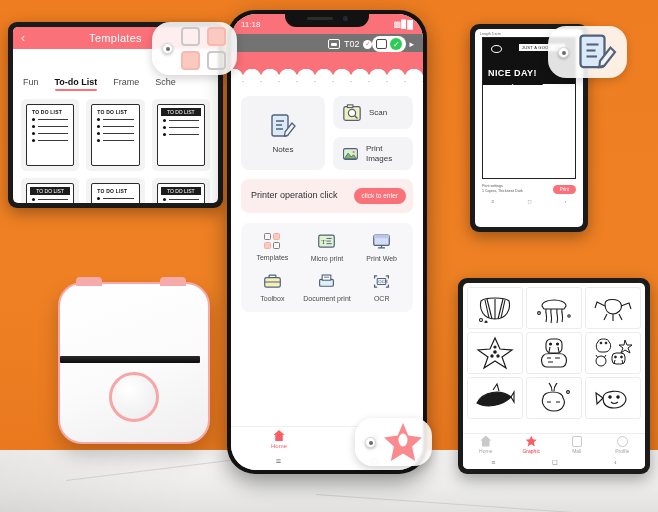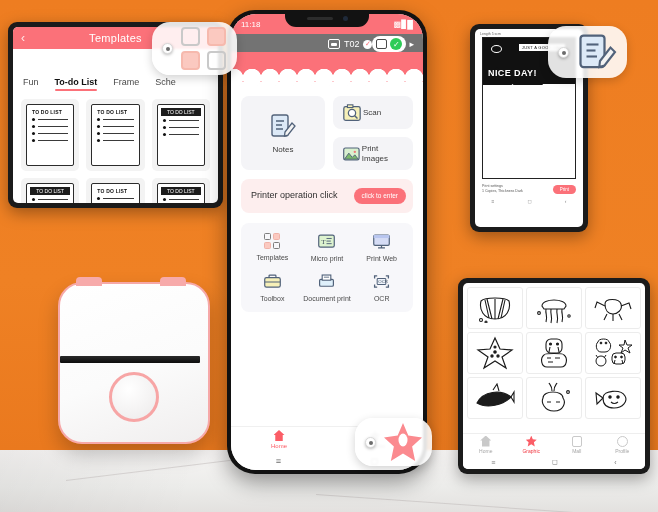--- a/index.html
+++ b/index.html
@@ -102,21 +102,21 @@
     background-size: 18px 22px;
   }
 
   .ph-body { padding: 14px 10px 0 10px; background:#fff; }
   .top-cards { display:grid; grid-template-columns: 1.05fr 1fr; gap:8px; }
   .card-notes {
     background:#f4f4f7; border-radius:8px; height:74px;
     display:flex; flex-direction:column; align-items:center; justify-content:center; gap:5px;
   }
   .card-small {
-    background:#f4f4f7; border-radius:8px; height:33px; display:flex; align-items:center; gap:1px; padding:0 9px;
+    background:#f4f4f7; border-radius:8px; height:33px; display:flex; align-items:center; gap:7px; padding:0 9px;
   }
   .card-small + .card-small { margin-top:8px; }
   .lbl { font-size:8px; color:#3a3a3a; line-height:1.15; }
   .guide {
     margin-top:9px; background:#fdeeee; border-radius:8px; height:34px;
     display:flex; align-items:center; justify-content:space-between; padding:0 7px 0 10px;
   }
   .guide-txt { font-size:9px; color:#2f2f2f; line-height:1.25; }
   .guide-btn {
     background:#fb7179; color:#fff; font-size:6.5px; text-align:center; line-height:1.15;

